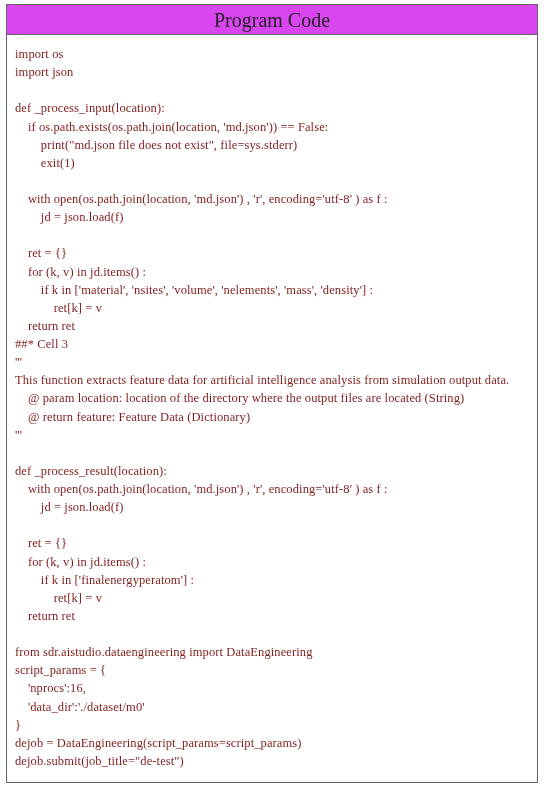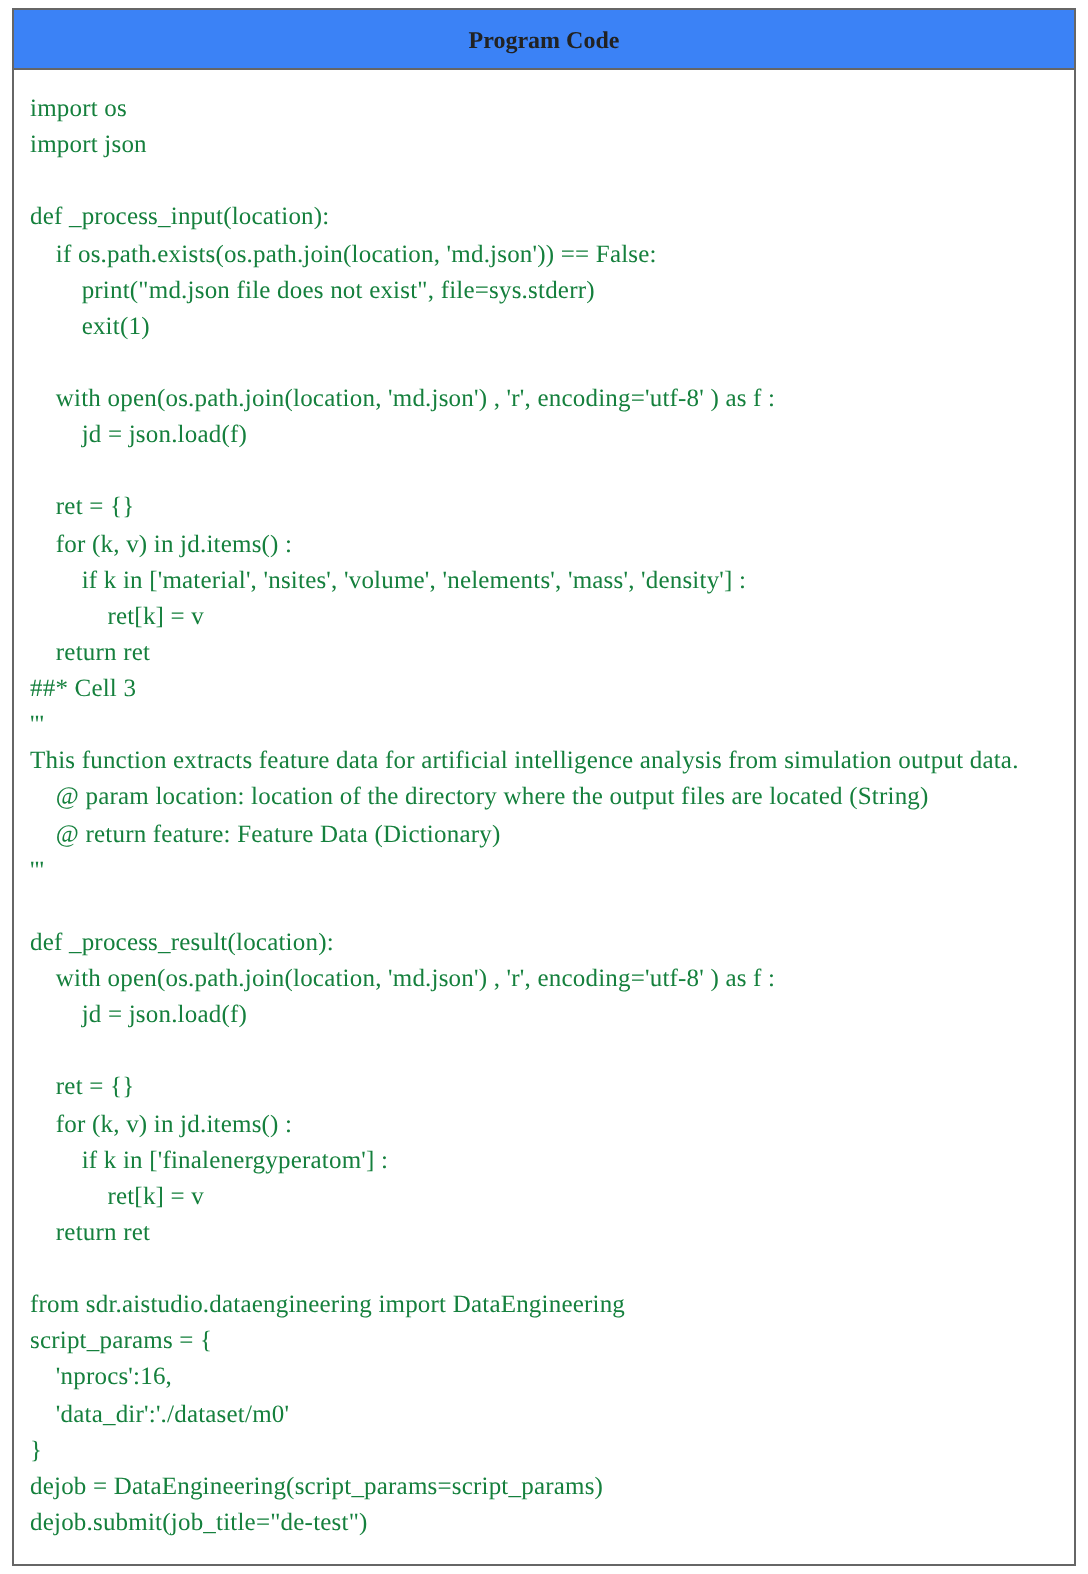--- a/index.html
+++ b/index.html
@@ -16,34 +16,33 @@
     box-sizing: border-box;
     width: 532px;
     margin: 4px 6px;
     border: 1px solid #666666;
   }
   .title-bar {
     box-sizing: border-box;
     height: 30px;
     line-height: 30px;
     text-align: center;
-    font-size: 12px;
-    background: #3b82f6;
+    font-size: 20px;
+    background: #d946ef;
     border-bottom: 1px solid #666666;
     color: #222222;
-    font-weight: bold;
   }
   .code-block {
     box-sizing: border-box;
     padding: 10px 8px 12px 8px;
     white-space: pre-wrap;
     word-break: break-word;
     line-height: 1.45;
     font-size: 12.5px;
-    color: #15803d;
+    color: #7f1d1d;
     font-family: "Times New Roman", Times, serif;
     letter-spacing: 0.1px;
   }
 </style>
 </head>
 <body>
 
 <div class="container">
   <div class="title-bar">Program Code</div>
   <div class="code-block">import os

